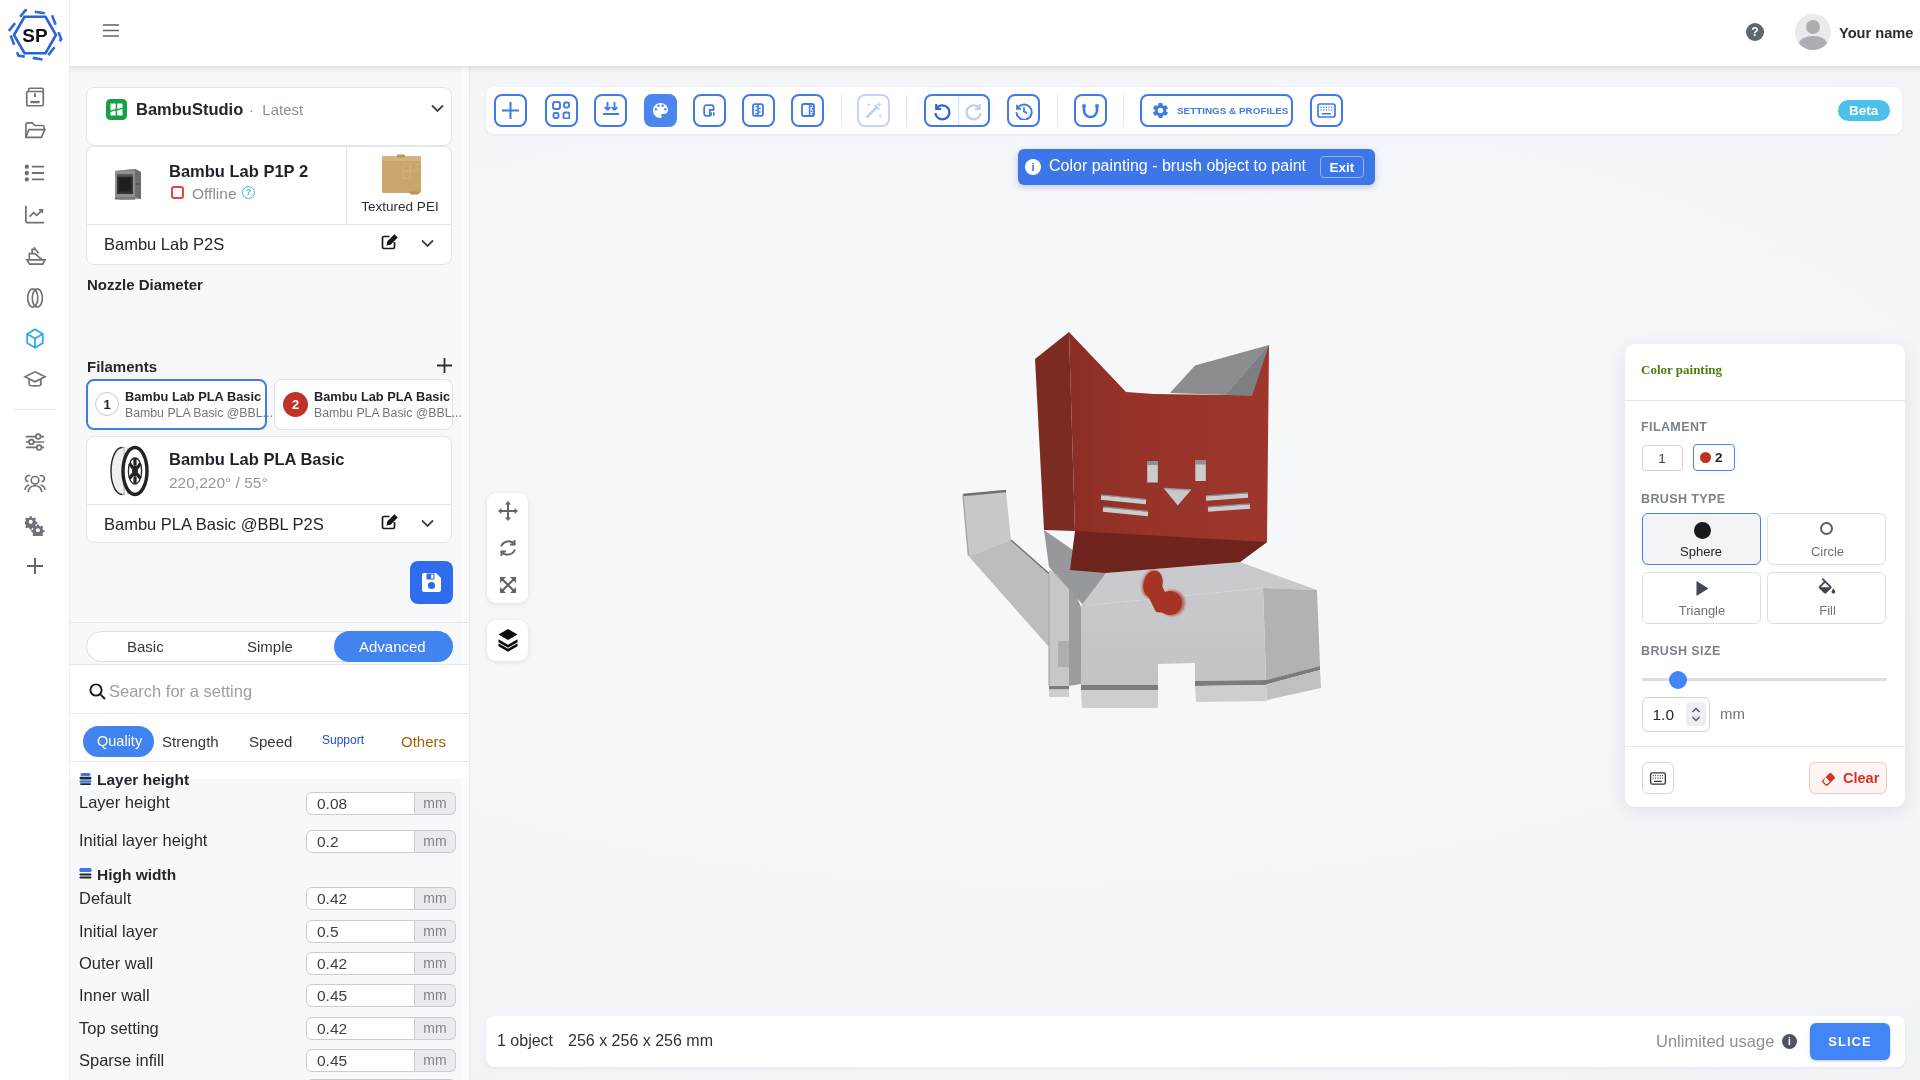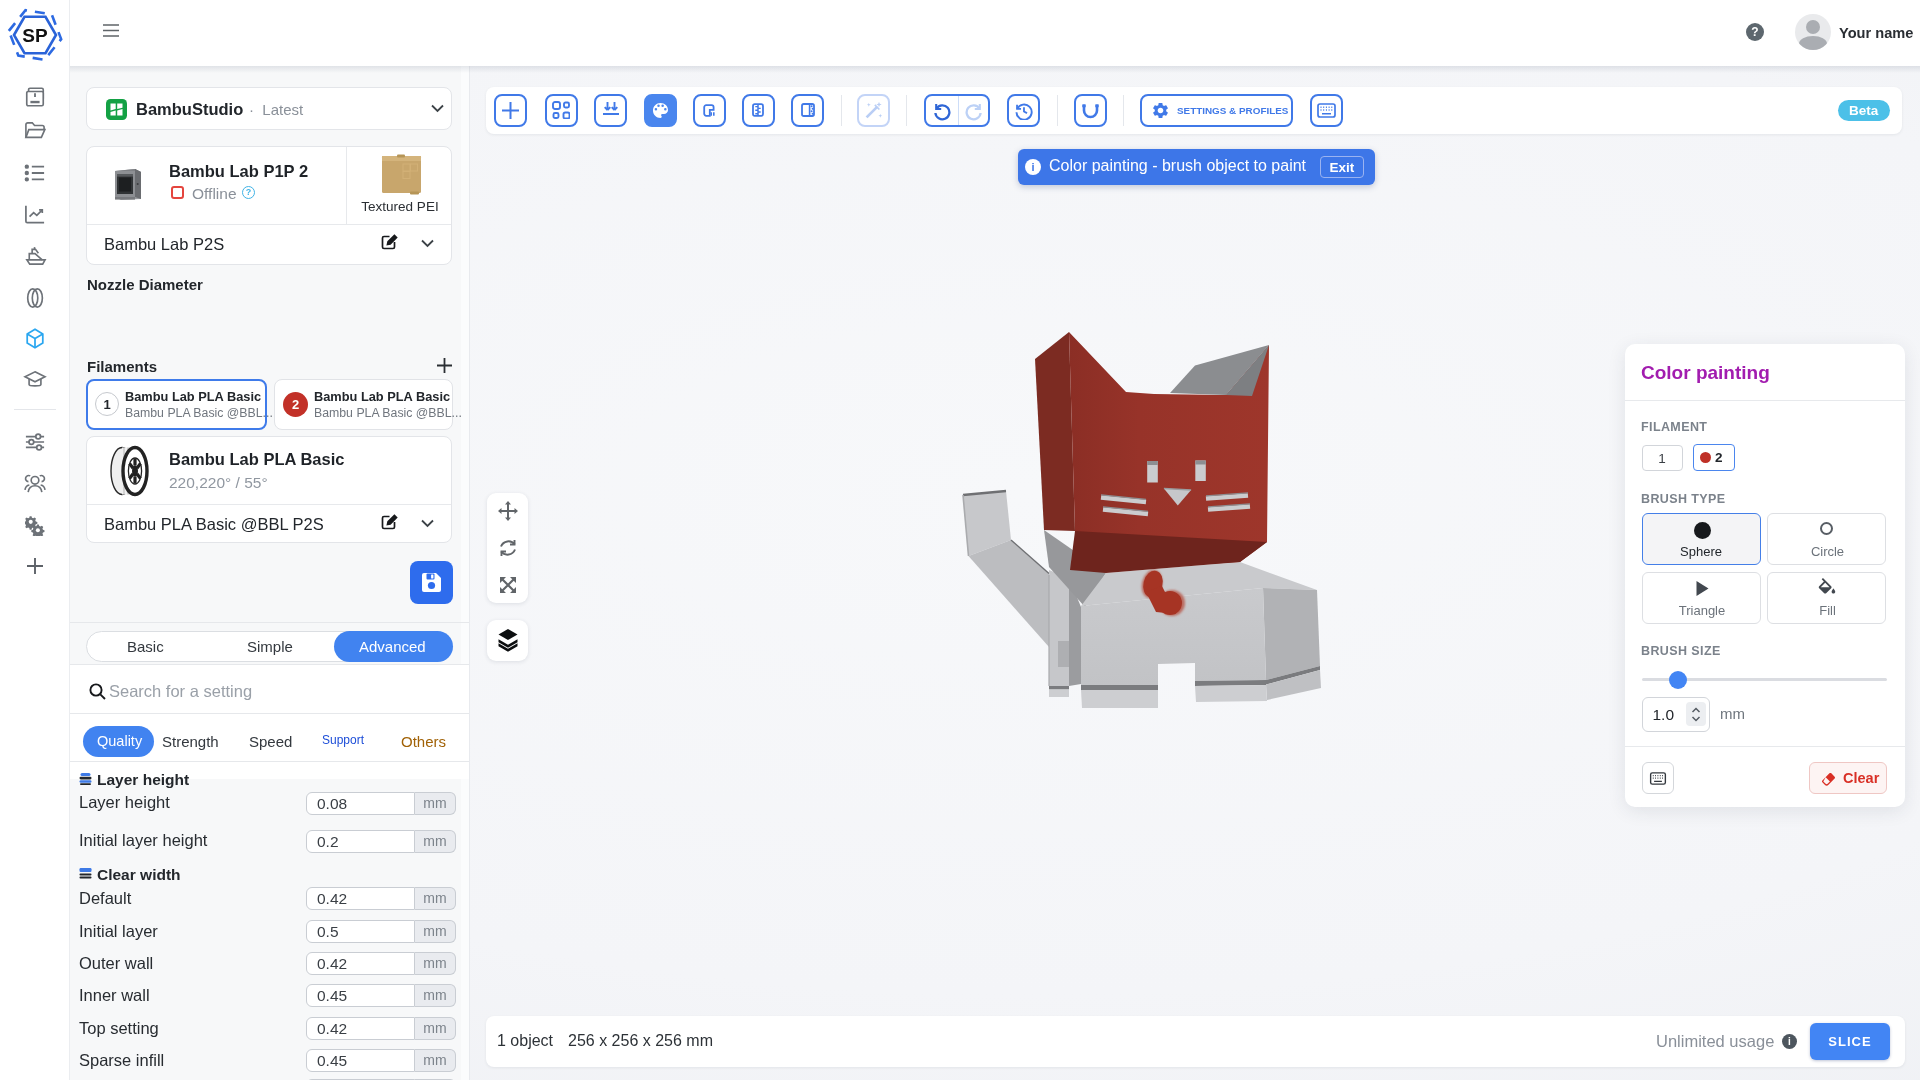--- a/index.html
+++ b/index.html
@@ -200,21 +200,21 @@
     <path d="M14.5 10l.4 1.6 1.3.5 1.5-.8 1.4 1.4-.8 1.5.5 1.3 1.6.4v2l-1.6.4-.5 1.3.8 1.5-1.4 1.4-1.5-.8-1.3.5-.4 1.6h-2l-.4-1.6-1.3-.5-1.5.8-1.4-1.4.8-1.5-.5-1.3-1.6-.4v-2l1.6-.4.5-1.3-.8-1.5 1.4-1.4 1.5.8 1.3-.5.4-1.6z"></path>
     <circle cx="13.5" cy="16" r="2.1" fill="#fff"></circle>
   </svg>
   <svg class="abs" style="left:26px;top:557px" width="18" height="18" viewBox="0 0 18 18" stroke="#5d6268" stroke-width="1.9">
     <path d="M9 1v16M1 9h16"></path>
   </svg>
 </div>
 <div class="abs" id="panel">
   <div class="abs" style="left:391px;top:0;width:8px;height:1014px;background:#fbfcfd;"></div>
 
-  <div class="card" style="left:16px;top:21px;width:366px;height:43px;">
+  <div class="card" style="left:16px;top:21px;width:366px;height:59px;">
     <svg class="abs" style="left:19px;top:10.5px" width="21" height="21" viewBox="0 0 21 21">
       <rect width="21" height="21" rx="4.5" fill="#13a144"></rect>
       <g fill="#fff">
           <path d="M4.5 4.5h5.2v5.6l-5.2 1.4z"></path>
           <path d="M11.2 4.5h5.3v4.2l-5.3 1.4z"></path>
       <path d="M4.5 12.9l5.2-1.4v5h-5.2z"></path>
           <path d="M11.2 11.5l5.3-1.4v6.4h-5.3z"></path>
         </g>
     </svg>
     <span class="abs" style="left:49px;top:12px;font-size:16.5px;font-weight:bold;color:#22262b;">BambuStudio</span>
@@ -361,21 +361,21 @@
   <span class="srow-label" style="top:765px;">Initial layer height</span>
   <div class="sinput" style="top:763.6px;">
       <div class="v">0.2</div>
       <div class="u">mm</div>
     </div>
   <svg class="abs" style="left:9px;top:802px" width="13" height="11" viewBox="0 0 13 11">
     <rect x="0.5" y="0" width="12" height="4" rx="1.2" fill="#3e7ae6"></rect>
     <rect x="0.5" y="5.6" width="12" height="1.8" rx="0.9" fill="#23272c"></rect>
     <rect x="0.5" y="8.6" width="12" height="1.8" rx="0.9" fill="#23272c"></rect>
   </svg>
-  <span class="abs" style="left:27px;top:800px;font-size:15.5px;font-weight:bold;color:#23272c;">Clear width</span>
+  <span class="abs" style="left:27px;top:800px;font-size:15.5px;font-weight:bold;color:#23272c;">High width</span>
   <span class="srow-label" style="top:823px;">Default</span>
   <div class="sinput" style="top:821.3px;">
       <div class="v">0.42</div>
       <div class="u">mm</div>
     </div>
   <span class="srow-label" style="top:855.5px;">Initial layer</span>
   <div class="sinput" style="top:853.6px;">
       <div class="v">0.5</div>
       <div class="u">mm</div>
     </div>
@@ -542,21 +542,21 @@
   </svg>
 </div>
 <div class="abs" id="bottombar">
   <span class="abs" style="left:11px;top:16px;font-size:16px;color:#2d3237;">1 object</span>
   <span class="abs" style="left:82px;top:16px;font-size:16px;color:#2d3237;">256 x 256 x 256 mm</span>
   <span class="abs" style="left:1170px;top:16px;font-size:16.5px;color:#8a9099;">Unlimited usage</span>
   <div class="abs" style="left:1296px;top:18px;width:15px;height:15px;border-radius:50%;background:#4d565e;color:#fff;font-size:10px;font-weight:bold;text-align:center;line-height:15px;">i</div>
   <div class="abs" style="left:1324px;top:7px;width:80px;height:37px;background:#4285f4;border-radius:6px;color:#fff;font-size:13px;font-weight:bold;letter-spacing:1px;text-align:center;line-height:37px;box-shadow:0 1px 3px rgba(40,60,120,.3);">SLICE</div>
 </div>
 <div class="abs" id="cpanel">
-  <span class="abs" style="left:16px;top:18px;font-size:19px;font-weight:bold;color:#a21caf;">Color painting</span>
+  <span class="abs" style="left:16px;top:18px;font-size:13px;font-weight:bold;color:#4d7c0f;font-family:Liberation Serif, serif;">Color painting</span>
   <div class="abs" style="left:0;top:56px;width:280px;height:1px;background:#e7e9ec;"></div>
   <span class="lbl" style="left:16px;top:76px;">FILAMENT</span>
   <div class="abs" style="left:16.5px;top:100.5px;width:41px;height:26px;border:1px solid #d2d5da;border-radius:4px;background:#fff;font-size:13.5px;color:#3a3f45;text-align:center;line-height:25px;">1</div>
   <div class="abs" style="left:68px;top:100px;width:42px;height:27px;border:1.5px solid #4b86ee;border-radius:4px;background:#fff;">
     <div class="abs" style="left:6px;top:6.5px;width:11px;height:11px;border-radius:50%;background:#bf3026;"></div>
     <span class="abs" style="left:21px;top:4.5px;font-size:13.5px;font-weight:bold;color:#22262b;">2</span>
   </div>
   <span class="lbl" style="left:16px;top:148px;">BRUSH TYPE</span>
   <div class="abs" style="left:16.5px;top:169px;width:119px;height:52px;background:#f4f4f6;border:1.5px solid #447fe8;border-radius:6px;">
     <div class="abs" style="left:51px;top:8px;width:17px;height:17px;border-radius:50%;background:#17191c;"></div>

